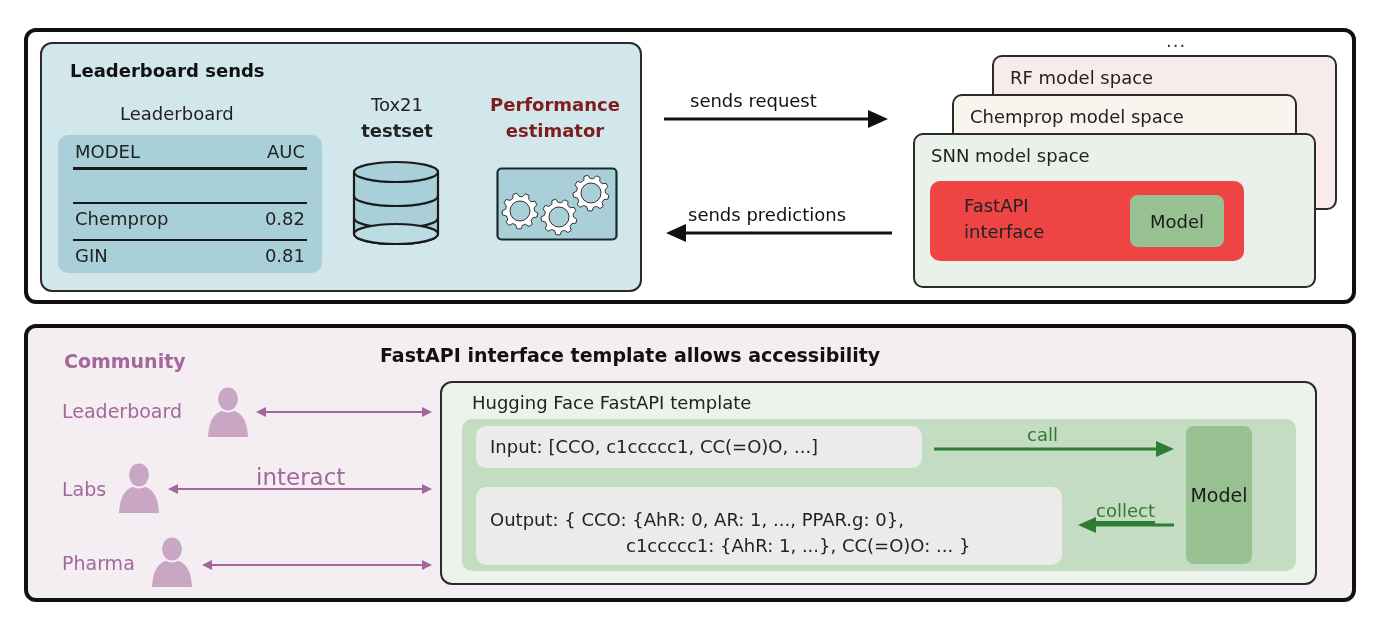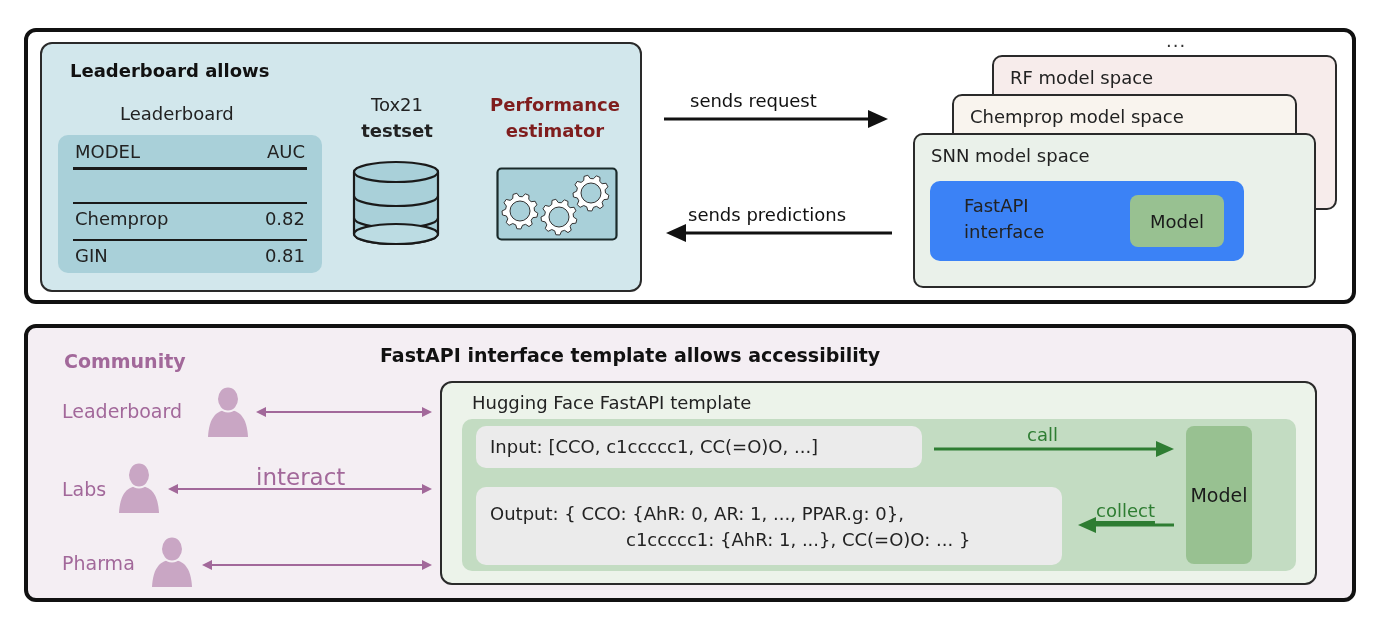--- a/index.html
+++ b/index.html
@@ -39,21 +39,21 @@
   .code-box { background: #ebebeb; border-radius: 10px; font-size: 18px; color: #222; }
   #model-bottom { left: 1186px; top: 426px; width: 66px; height: 138px; background: #98c191; border-radius: 8px; display: flex; align-items: center; justify-content: center; font-size: 19px; color: #1a1a1a; }
   .green-text { color: #2e7d32; font-size: 18px; }
 </style>
 </head>
 <body>
 
 <div id="top-panel" class="abs"></div>
 
 <div id="leaderboard-space" class="abs"></div>
-<div class="abs lb-title">Leaderboard allows</div>
+<div class="abs lb-title">Leaderboard sends</div>
 <div class="abs lb-sub">Leaderboard</div>
 
 <div id="lb-table" class="abs">
   <div class="tbl-row" style="top:3px;">
     <span class="c1">MODEL</span>
     <span class="c2">AUC</span>
   </div>
   <div class="tbl-line" style="top:32px;height:3px;"></div>
   <div class="tbl-line" style="top:67px;height:2px;"></div>
   <div class="tbl-row" style="top:70px;">
@@ -112,21 +112,21 @@
 
 <div class="abs" style="left:1166px;top:30px;font-size:18px;color:#333;letter-spacing:1px;">...</div>
 <div class="abs model-space" style="left:992px;top:55px;width:345px;height:155px;background:#f7eceb;">
   <div class="ms-label" style="top:10px;">RF model space</div>
 </div>
 <div class="abs model-space" style="left:952px;top:94px;width:345px;height:152px;background:#f9f4ee;">
   <div class="ms-label" style="top:10px;">Chemprop model space</div>
 </div>
 <div class="abs model-space" style="left:913px;top:133px;width:403px;height:155px;background:#eaf1ea;">
   <div class="ms-label" style="top:10px;">SNN model space</div>
-  <div style="position:absolute;left:15px;top:46px;width:314px;height:80px;background:#3b82f6;border-radius:10px;">
+  <div style="position:absolute;left:15px;top:46px;width:314px;height:80px;background:#ef4444;border-radius:10px;">
     <div style="position:absolute;left:34px;top:12px;font-size:18px;line-height:26px;color:#222;">
       <div>FastAPI</div>
       <div>interface</div>
     </div>
     <div style="position:absolute;left:200px;top:14px;width:94px;height:52px;background:#98c191;border-radius:8px;display:flex;align-items:center;justify-content:center;font-size:18px;color:#1a1a1a;">Model</div>
   </div>
 </div>
 
 <div id="bottom-panel" class="abs"></div>
 <div class="abs community-title">Community</div>
@@ -164,21 +164,21 @@
   <line x1="10" y1="10" x2="224" y2="10" stroke="#a2689a" stroke-width="2"></line>
   <polygon points="2,10 12,5 12,15" fill="#a2689a"></polygon>
   <polygon points="232,10 222,5 222,15" fill="#a2689a"></polygon>
 </svg>
 
 <div id="hf-template" class="abs"></div>
 <div class="abs hf-title">Hugging Face FastAPI template</div>
 <div id="hf-inner" class="abs"></div>
 
 <div class="abs code-box" style="left:476px;top:426px;width:446px;height:42px;padding:10px 0 0 14px;">Input: [CCO, c1ccccc1, CC(=O)O, ...]</div>
-<div class="abs code-box" style="left:476px;top:487px;width:586px;height:78px;padding:14px 0 0 14px;line-height:26px;">
+<div class="abs code-box" style="left:476px;top:487px;width:586px;height:78px;padding:20px 0 0 14px;line-height:26px;">
   <div>Output: { CCO: {AhR: 0, AR: 1, ..., PPAR.g: 0},</div>
   <div style="padding-left:136px;">c1ccccc1: {AhR: 1, ...}, CC(=O)O: ... }</div>
 </div>
 
 <div class="abs green-text" style="left:1027px;top:424px;">call</div>
 <svg class="abs" style="left:932px;top:438px;" width="245" height="22">
   <line x1="2" y1="11" x2="226" y2="11" stroke="#2e7d32" stroke-width="3"></line>
   <polygon points="224,3 242,11 224,19" fill="#2e7d32"></polygon>
 </svg>
 <div class="abs green-text" style="left:1096px;top:500px;text-decoration:underline;text-decoration-thickness:3px;text-underline-offset:4px;">collect</div>

